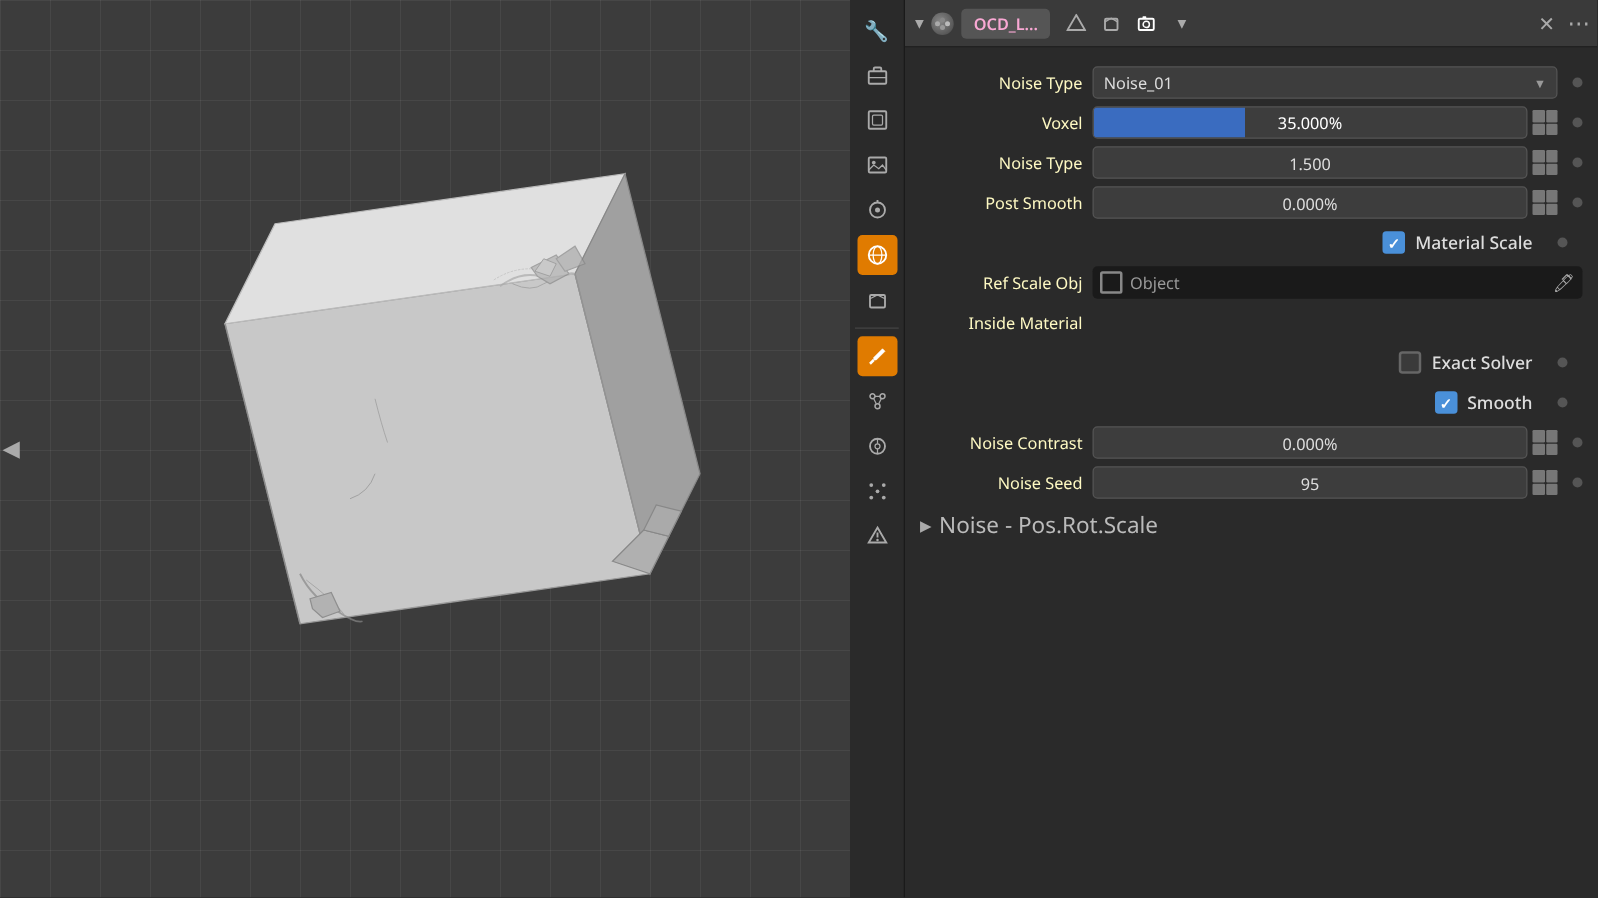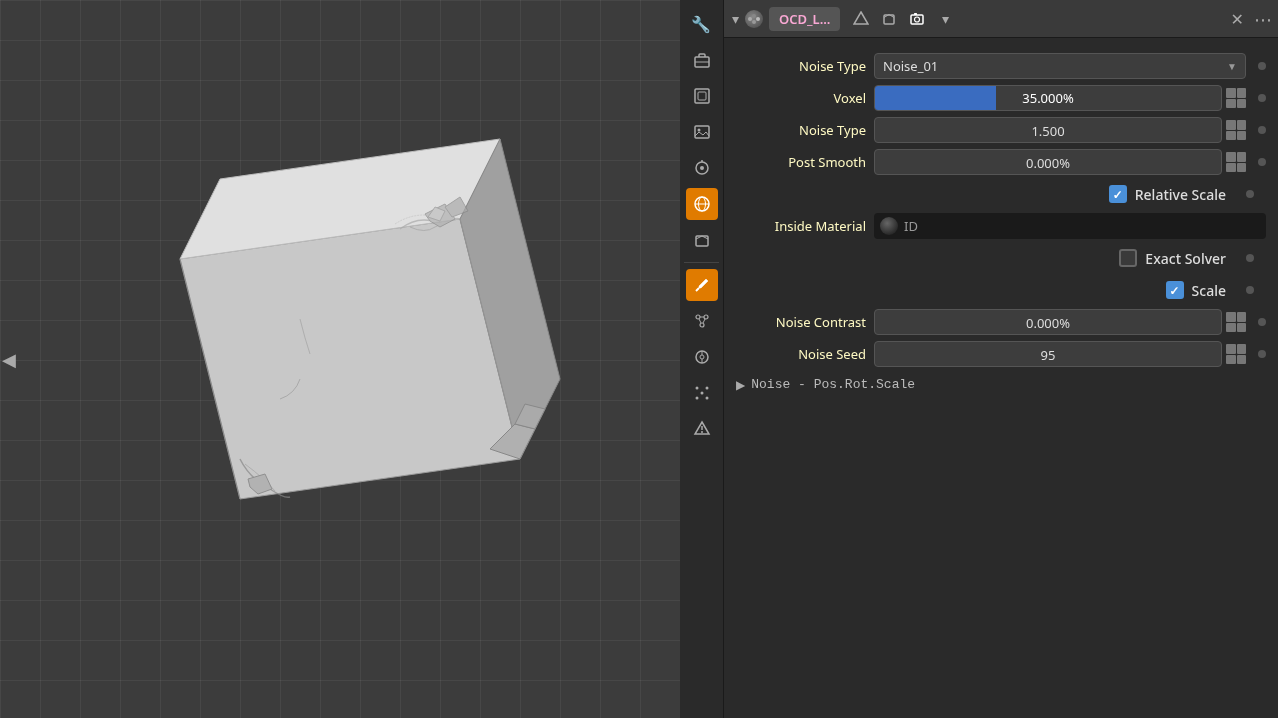--- a/index.html
+++ b/index.html
@@ -432,22 +432,21 @@
       cursor: pointer;
     }
 
     .section-arrow {
       color: #aaa;
       font-size: 12px;
     }
 
     .section-label {
       color: #bbb;
-      font-size: 13px;
-      font-family: Liberation Mono, monospace;
+      font-size: 18px;
     }
 
     
     .panel-body::-webkit-scrollbar {
       width: 6px;
     }
     .panel-body::-webkit-scrollbar-track {
       background: #2a2a2a;
     }
     .panel-body::-webkit-scrollbar-thumb {
@@ -689,52 +688,56 @@
         </div>
       </div>
       <div class="prop-dot"></div>
     </div>
 
     <div class="checkbox-row">
       <div class="checkbox-label-area">
         <div class="checkbox checked">
           <span class="checkbox-checkmark">✓</span>
         </div>
-        <span class="checkbox-text">Relative Scale</span>
-      </div>
-      <div class="prop-dot"></div>
-    </div>
-
+        <span class="checkbox-text">Material Scale</span>
+      </div>
+      <div class="prop-dot"></div>
+    </div>
+
+    <div class="prop-row">
+      <div class="prop-label">Ref Scale Obj</div>
+      <div class="prop-control">
+        <div class="obj-picker">
+          <div class="obj-picker-icon"></div>
+          <span class="obj-picker-text">Object</span>
+          <span class="eyedropper-icon">🖊</span>
+        </div>
+      </div>
+    </div>
 
     <div class="prop-row">
       <div class="prop-label">Inside Material</div>
-      <div class="prop-control">
-        <div class="mat-picker">
-          <div class="mat-icon"></div>
-          <span class="mat-text">ID</span>
-        </div>
-      </div>
     </div>
 
     <div class="exact-solver-row">
       <div class="checkbox-label-area">
         <div class="checkbox">
           
         </div>
         <span class="checkbox-text">Exact Solver</span>
       </div>
       <div class="prop-dot"></div>
     </div>
 
     <div class="checkbox-row">
       <div class="checkbox-label-area">
         <div class="checkbox checked">
           <span class="checkbox-checkmark">✓</span>
         </div>
-        <span class="checkbox-text">Scale</span>
+        <span class="checkbox-text">Smooth</span>
       </div>
       <div class="prop-dot"></div>
     </div>
 
     <div class="prop-row">
       <div class="prop-label">Noise Contrast</div>
       <div class="prop-control">
         <div class="input-field" style="flex:1">0.000%</div>
         <div class="grid-icon">
           <div class="grid-icon-cell"></div>

